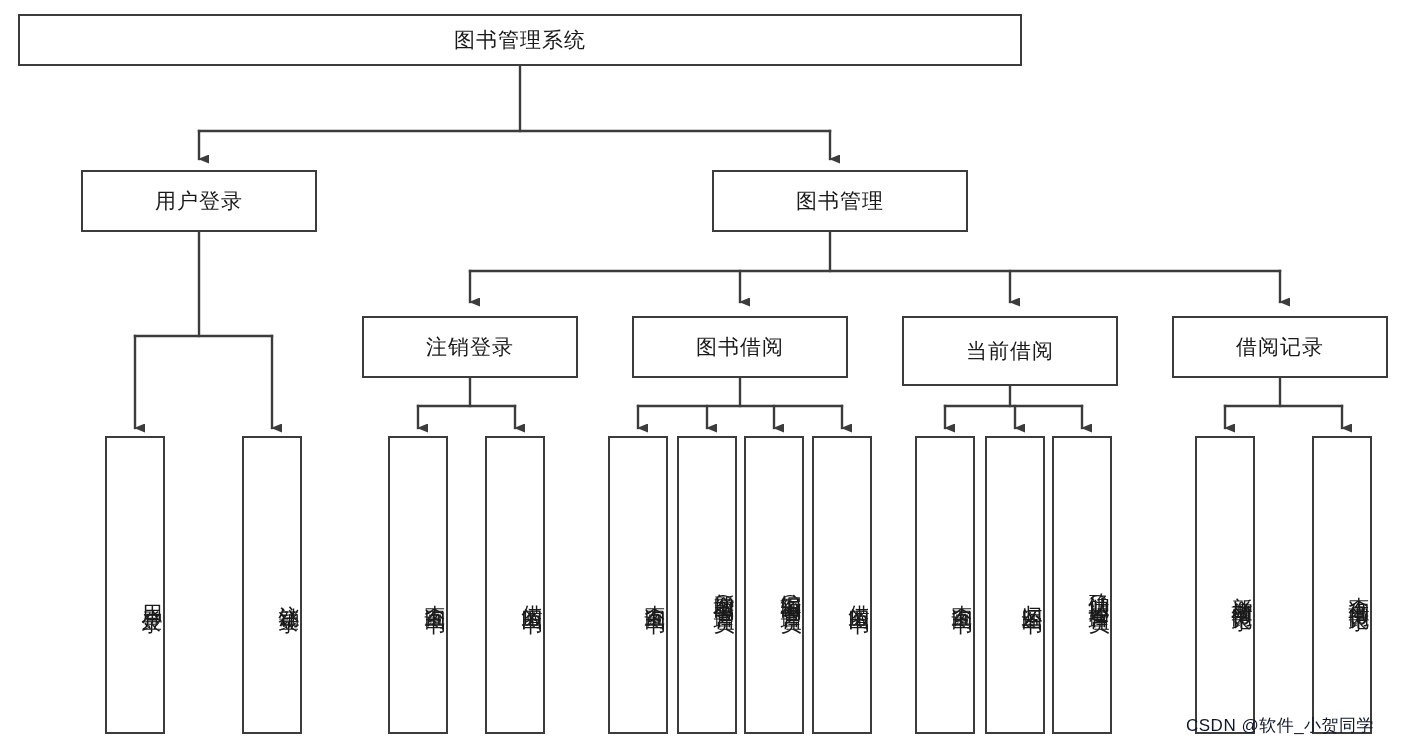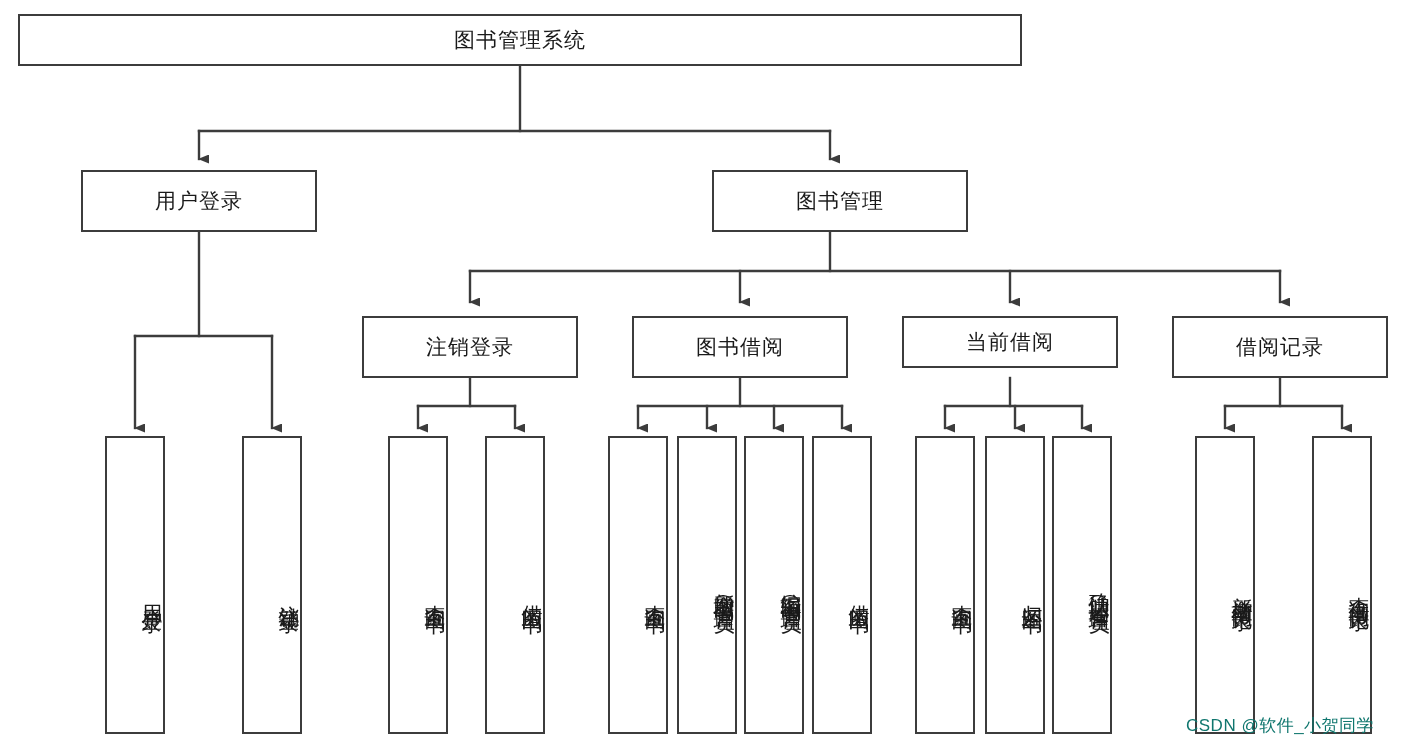--- a/index.html
+++ b/index.html
@@ -56,21 +56,21 @@
   .node.vert .txt {
     writing-mode: vertical-rl;
     text-orientation: upright;
     white-space: nowrap;
   }
   .watermark {
     position: absolute;
     left: 1186px;
     top: 714px;
     font-size: 17px;
-    color: #0f766e;
+    color: #0f172a;
     white-space: nowrap;
     letter-spacing: 0.5px;
   }
 </style>
 </head>
 <body>
 
 <div id="canvas">
 
   <svg id="wires" viewBox="0 0 1405 747">
@@ -133,21 +133,21 @@
   <div class="node horiz" style="left:712px; top:170px; width:256px; height:62px;">
     <span>图书管理</span>
   </div>
 
   <div class="node horiz" style="left:362px; top:316px; width:216px; height:62px;">
     <span>注销登录</span>
   </div>
   <div class="node horiz" style="left:632px; top:316px; width:216px; height:62px;">
     <span>图书借阅</span>
   </div>
-  <div class="node horiz" style="left:902px; top:316px; width:216px; height:52px;">
+  <div class="node horiz" style="left:902px; top:316px; width:216px; height:70px;">
     <span>当前借阅</span>
   </div>
   <div class="node horiz" style="left:1172px; top:316px; width:216px; height:62px;">
     <span>借阅记录</span>
   </div>
 
   <div class="node vert" style="left:105px; top:436px; width:60px; height:298px;">
     <span class="txt">用户登录</span>
   </div>
   <div class="node vert" style="left:242px; top:436px; width:60px; height:298px;">

